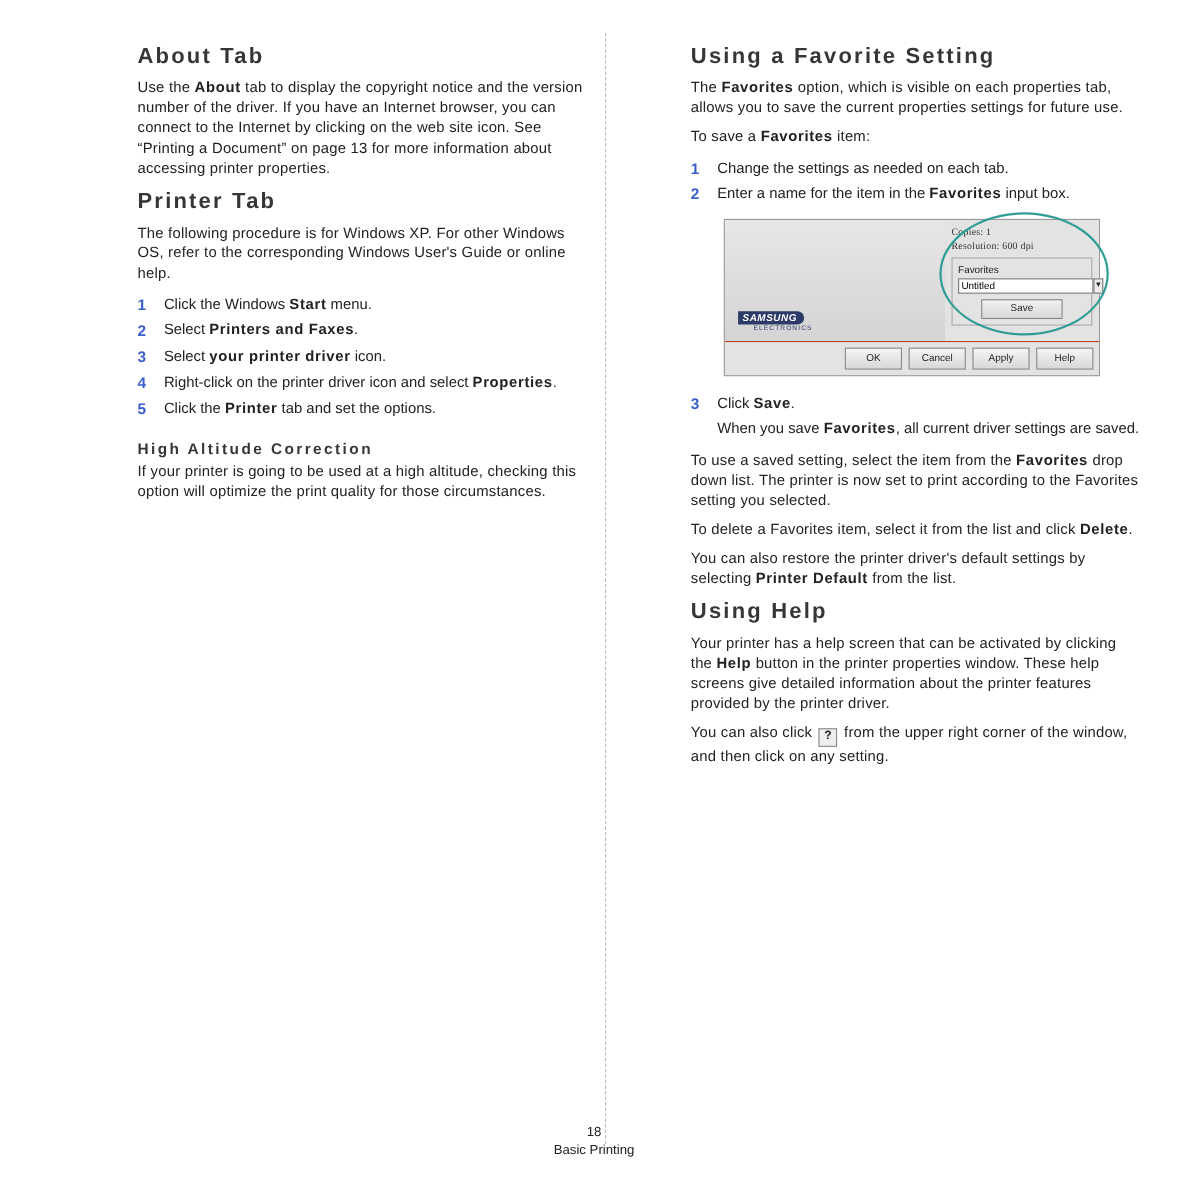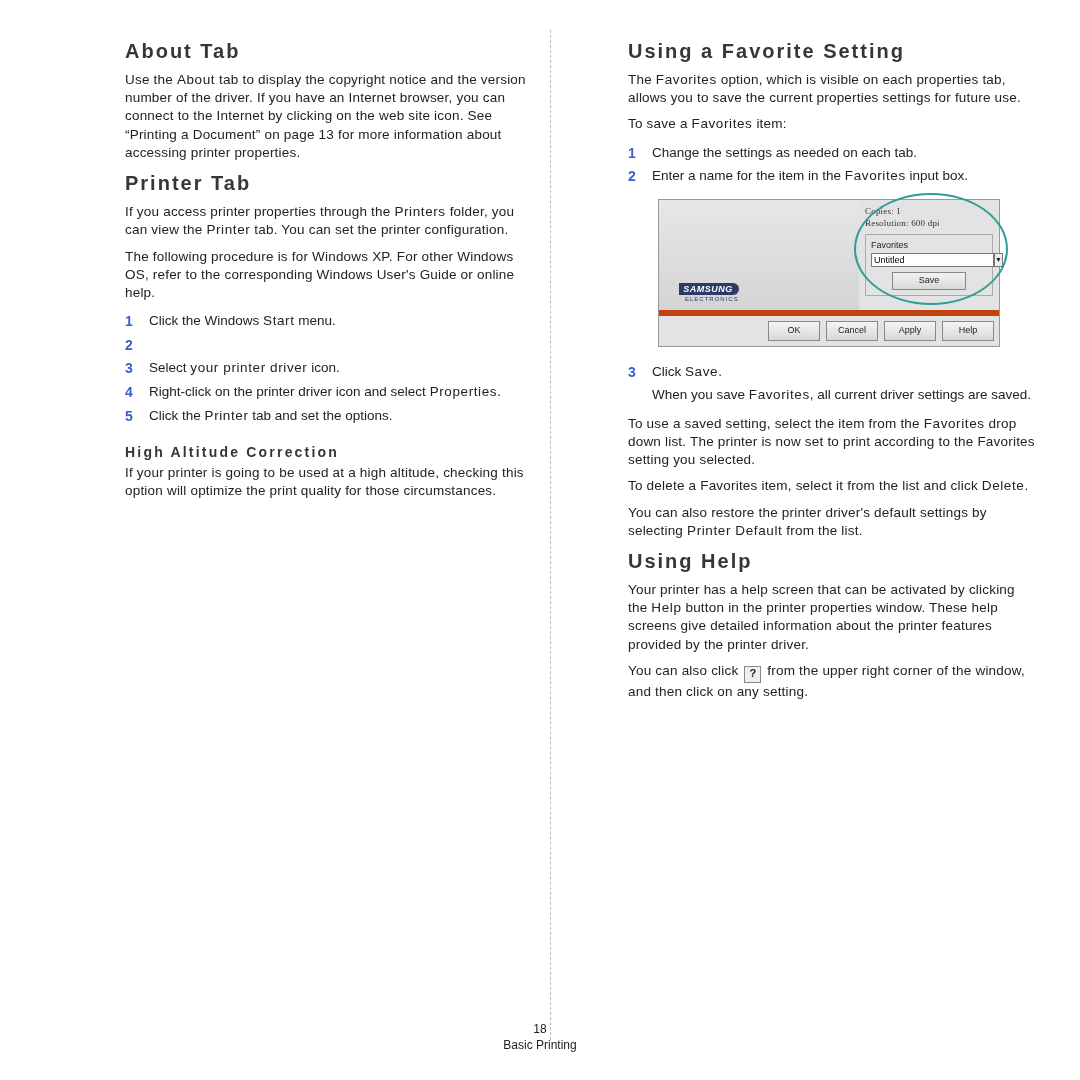--- a/index.html
+++ b/index.html
@@ -63,21 +63,21 @@
   }
   ol.steps > li .num {
     color: #3a5fcd;
     font-weight: 700;
     font-size: 14px;
     min-width: 12px;
   }
   .step-block { flex: 1; }
   .step-text { }
   .step-extra { margin-top: 4px; }
-  .bold { font-weight: 400; letter-spacing: 0.6px; margin-top: 33px; }
+  .bold { font-weight: 700; letter-spacing: 0.6px; margin-top: 33px; }
   .footer {
     position: absolute;
     bottom: 28px;
     left: 0;
     width: 1080px;
     text-align: center;
     font-size: 12px;
   }
   .footer .pnum { margin-bottom: 2px; }
 
@@ -95,21 +95,20 @@
     color: #222;
   }
   .dlg-panel {
     display: flex;
     height: 110px;
   }
   .dlg-left {
     width: 200px;
     background: linear-gradient(#e7e7e7,#d4d4d4);
     position: relative;
-    text-align: right;
   }
   .dlg-brand {
     position: absolute;
     left: 12px;
     bottom: 8px;
     font-family: Arial, sans-serif;
     color: #2b3a66;
   }
   .dlg-brand .sams {
     display: inline-block;
@@ -174,21 +173,21 @@
     font-size: 9px;
     text-align: center;
     line-height: 14px;
   }
   .dlg-btnbar {
     display: flex;
     justify-content: flex-end;
     gap: 6px;
     padding: 5px;
     background: #e3e3e3;
-    border-top: 6px solid #c2410c;
+    border-top: 1px solid #c2410c;
   }
   .dlg-btnbar .btn {
     width: 50px;
     height: 18px;
     border: 1px solid #888;
     background: linear-gradient(#f5f5f5,#d8d8d8);
     font-size: 9px;
     text-align: center;
     line-height: 16px;
   }
@@ -219,32 +218,30 @@
 <div class="page">
   <div class="divider"></div>
 
   <div class="col col-left">
     <h2>About Tab</h2>
     <p>
       <span>Use the </span><span class="bold">About</span><span> tab to display the copyright notice and the version number of the driver. If you have an Internet browser, you can connect to the Internet by clicking on the web site icon. See “Printing a Document” on page 13 for more information about accessing printer properties.</span>
     </p>
 
     <h2>Printer Tab</h2>
-    <p>
-      <span>If you access printer properties through the </span><span class="bold">Printers</span><span> folder, you can view the </span><span class="bold">Printer</span><span> tab. You can set the printer configuration.</span>
-    </p>
     <p>The following procedure is for Windows XP. For other Windows OS, refer to the corresponding Windows User's Guide or online help.</p>
 
     <ol class="steps">
       <li>
           <span class="num">1</span>
           <span class="step-block"><span class="step-text"><span>Click the Windows </span><span class="bold">Start</span><span> menu.</span></span></span>
         </li>
       <li>
           <span class="num">2</span>
+          <span class="step-block"><span class="step-text"><span>Select </span><span class="bold">Printers and Faxes</span><span>.</span></span></span>
         </li>
       <li>
           <span class="num">3</span>
           <span class="step-block"><span class="step-text"><span>Select </span><span class="bold">your printer driver</span><span> icon.</span></span></span>
         </li>
       <li>
           <span class="num">4</span>
           <span class="step-block"><span class="step-text"><span>Right-click on the printer driver icon and select </span><span class="bold">Properties</span><span>.</span></span></span>
         </li>
       <li>

